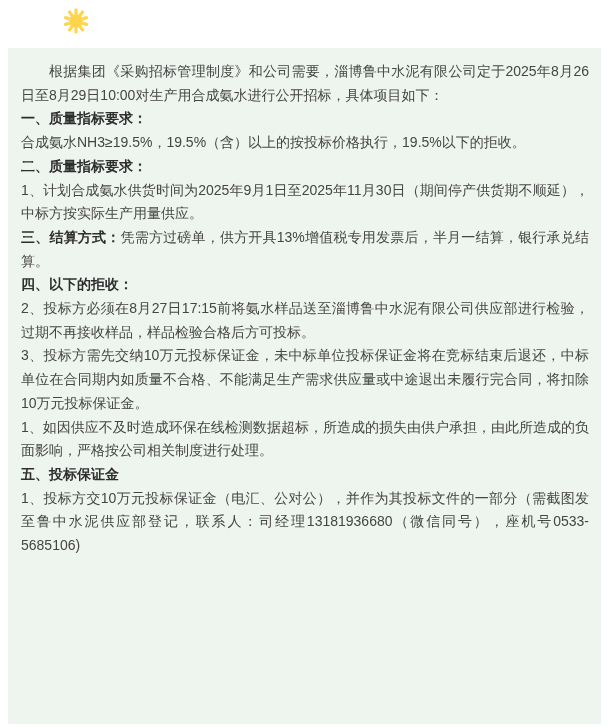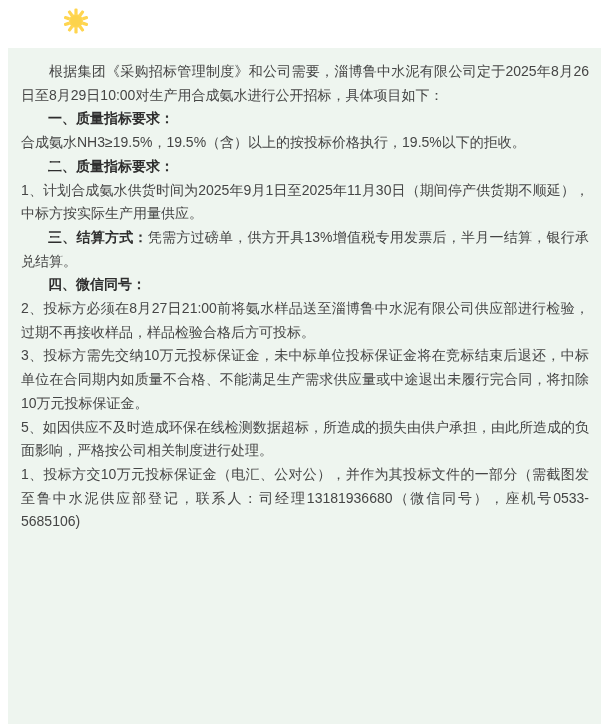--- a/index.html
+++ b/index.html
@@ -37,21 +37,20 @@
     font-size: 14px;
     line-height: 23.7px;
     color: #454545;
     text-align: justify;
     letter-spacing: 0;
   }
   .doc .intro { text-indent: 2em; }
   .doc .heading {
     font-weight: bold;
     color: #2e2e2e;
-    margin-left: 27px;
   }
 </style>
 </head>
 <body>
 
 <div class="page">
 
   <div class="top-bar">
     <svg class="sun-icon" viewBox="0 0 26 26" aria-hidden="true">
       <g id="sun-rays" fill="#FFD54F">
@@ -83,25 +82,26 @@
   <div>
     <p><span class="heading">二、质量指标要求：</span></p>
   <p>1、计划合成氨水供货时间为2025年9月1日至2025年11月30日（期间停产供货期不顺延），中标方按实际生产用量供应。</p>
         </div>
 
   <div>
     <p><span class="heading">三、结算方式：</span><span>凭需方过磅单，供方开具13%增值税专用发票后，半月一结算，银行承兑结算。</span></p>
   </div>
 
   <div>
-    <p><span class="heading">四、微信同号：</span></p>
-          <p>2、投标方必须在8月27日21:00前将氨水样品送至淄博鲁中水泥有限公司供应部进行检验，过期不再接收样品，样品检验合格后方可投标。</p>
+    <p><span class="heading">四、以下的拒收：</span></p>
+          <p>2、投标方必须在8月27日17:15前将氨水样品送至淄博鲁中水泥有限公司供应部进行检验，过期不再接收样品，样品检验合格后方可投标。</p>
           <p>3、投标方需先交纳10万元投标保证金，未中标单位投标保证金将在竞标结束后退还，中标单位在合同期内如质量不合格、不能满足生产需求供应量或中途退出未履行完合同，将扣除10万元投标保证金。</p>
-          <p>5、如因供应不及时造成环保在线检测数据超标，所造成的损失由供户承担，由此所造成的负面影响，严格按公司相关制度进行处理。</p>
+          <p>1、如因供应不及时造成环保在线检测数据超标，所造成的损失由供户承担，由此所造成的负面影响，严格按公司相关制度进行处理。</p>
         </div>
 
   <div>
+    <p><span class="heading">五、投标保证金</span></p>
   <p>1、投标方交10万元投标保证金（电汇、公对公），并作为其投标文件的一部分（需截图发至鲁中水泥供应部登记，联系人：司经理13181936680（微信同号），座机号0533-5685106)</p>
         </div>
 </div>
   </div>
 
 </div>
 
 </body></html>

